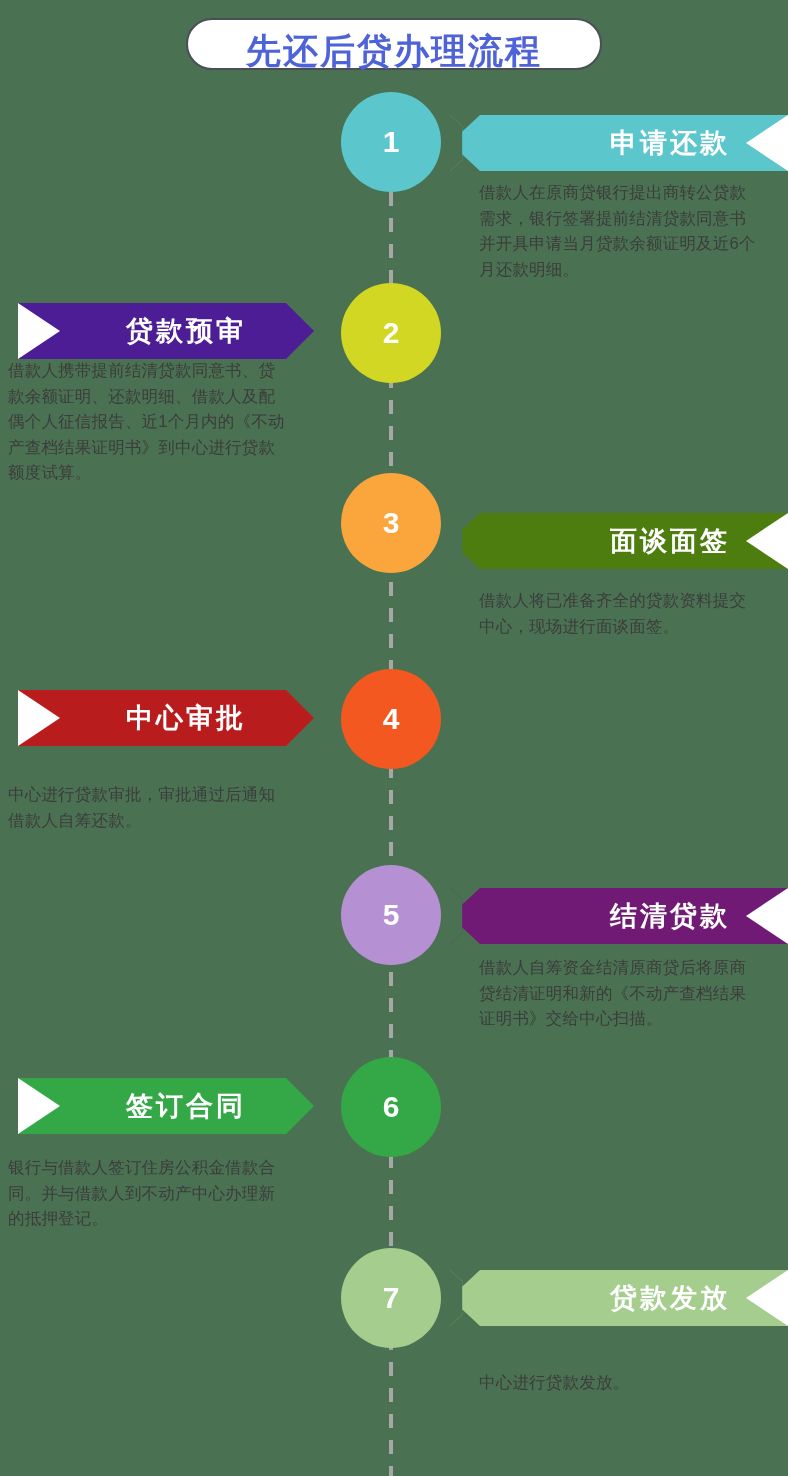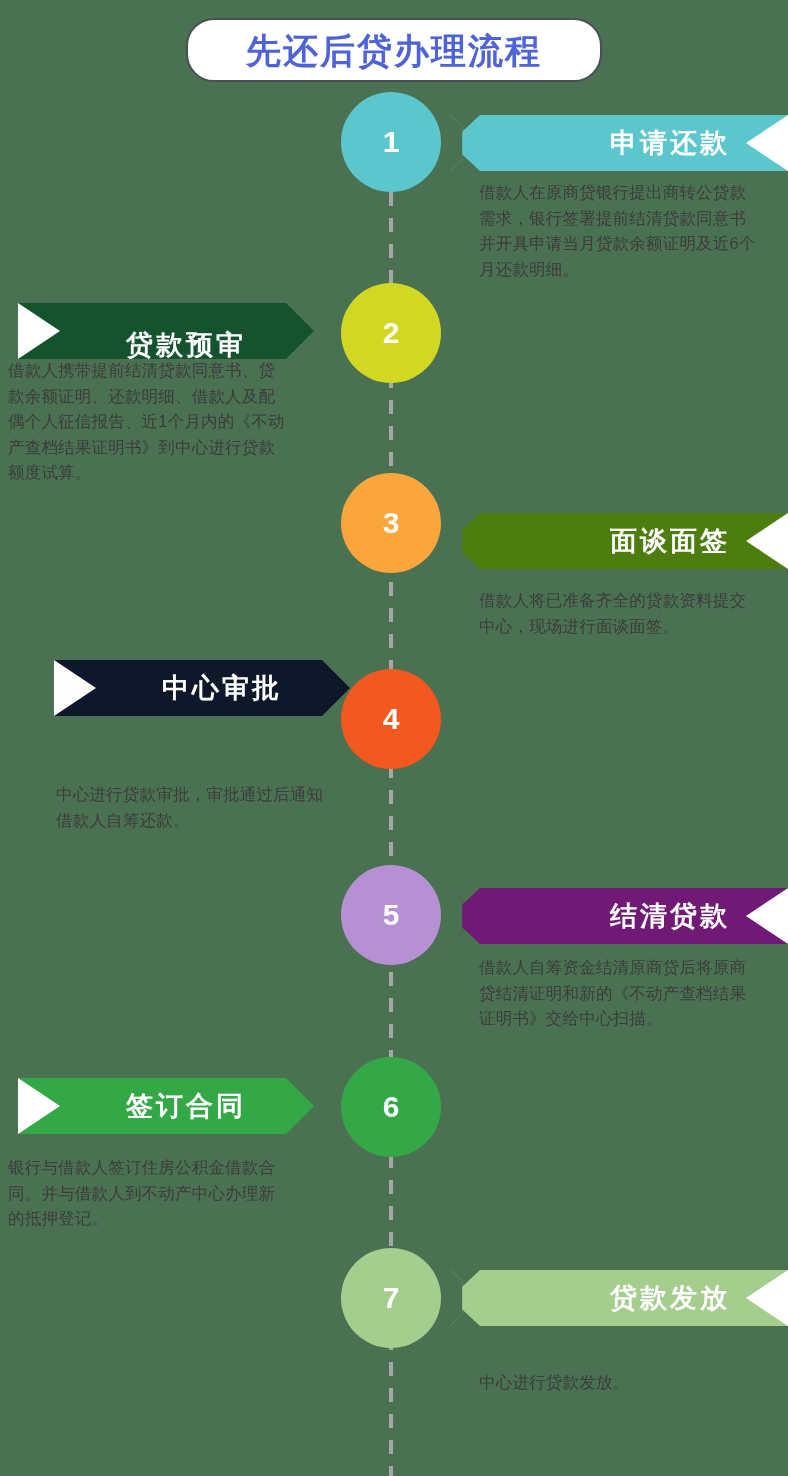--- a/index.html
+++ b/index.html
@@ -32,26 +32,26 @@
     background-size: 4px 26px;
     z-index: 1;
   }
 
   
   .title-pill {
     position: absolute;
     left: 186px;
     top: 18px;
     width: 416px;
-    height: 64px;
+    height: 52px;
     background: #ffffff;
     border: 2px solid #4a4f57;
     border-radius: 28px;
     display: flex;
-    align-items: center;
+    align-items: flex-end;
     justify-content: center;
     box-sizing: border-box;
     z-index: 6;
   }
   .title-text {
     color: #4f63d8;
     font-size: 35px;
     font-weight: bold;
     letter-spacing: 2px;
     line-height: 1;
@@ -179,44 +179,44 @@
     </div>
     <div class="banner banner-right" style="top: 115px; background: rgb(92, 198, 205); justify-content: flex-end;">
       <span class="tail"></span>
       <span class="notch"></span>
       <span class="banner-label">申请还款</span>
     </div>
     <div class="desc desc-right" style="top: 180px;">借款人在原商贷银行提出商转公贷款需求，银行签署提前结清贷款同意书并开具申请当月贷款余额证明及近6个月还款明细。</div>
     <div class="circle" style="top: 283px; background: rgb(210, 215, 35);">
       <span>2</span>
     </div>
-    <div class="banner banner-left" style="top: 303px; background: #14532d; align-items: flex-end;">
+    <div class="banner banner-left" style="top: 303px; background: #4c1d95;">
       <span class="tail"></span>
       <span class="notch"></span>
       <span class="banner-label">贷款预审</span>
     </div>
     <div class="desc desc-left" style="top: 358px;">借款人携带提前结清贷款同意书、贷款余额证明、还款明细、借款人及配偶个人征信报告、近1个月内的《不动产查档结果证明书》到中心进行贷款额度试算。</div>
     <div class="circle" style="top: 473px; background: rgb(251, 166, 60);">
       <span>3</span>
     </div>
     <div class="banner banner-right" style="top: 513px; background: #4d7c0f;">
       <span class="tail"></span>
       <span class="notch"></span>
       <span class="banner-label">面谈面签</span>
     </div>
     <div class="desc desc-right" style="top: 588px;">借款人将已准备齐全的贷款资料提交中心，现场进行面谈面签。</div>
     <div class="circle" style="top: 669px; background: rgb(242, 88, 31);">
       <span>4</span>
     </div>
-    <div class="banner banner-left" style="top: 660px; background: #0f172a; margin-left: 36px;">
+    <div class="banner banner-left" style="top: 690px; background: #b91c1c;">
       <span class="tail"></span>
       <span class="notch"></span>
       <span class="banner-label">中心审批</span>
     </div>
-    <div class="desc desc-left" style="top: 782px; margin-left: 48px;">中心进行贷款审批，审批通过后通知借款人自筹还款。</div>
+    <div class="desc desc-left" style="top: 782px;">中心进行贷款审批，审批通过后通知借款人自筹还款。</div>
     <div class="circle" style="top: 865px; background: rgb(181, 145, 211);">
       <span>5</span>
     </div>
     <div class="banner banner-right" style="top: 888px; background: #701a75;">
       <span class="tail"></span>
       <span class="notch"></span>
       <span class="banner-label">结清贷款</span>
     </div>
     <div class="desc desc-right" style="top: 955px;">借款人自筹资金结清原商贷后将原商贷结清证明和新的《不动产查档结果证明书》交给中心扫描。</div>
     <div class="circle" style="top: 1057px; background: rgb(52, 167, 71);">

